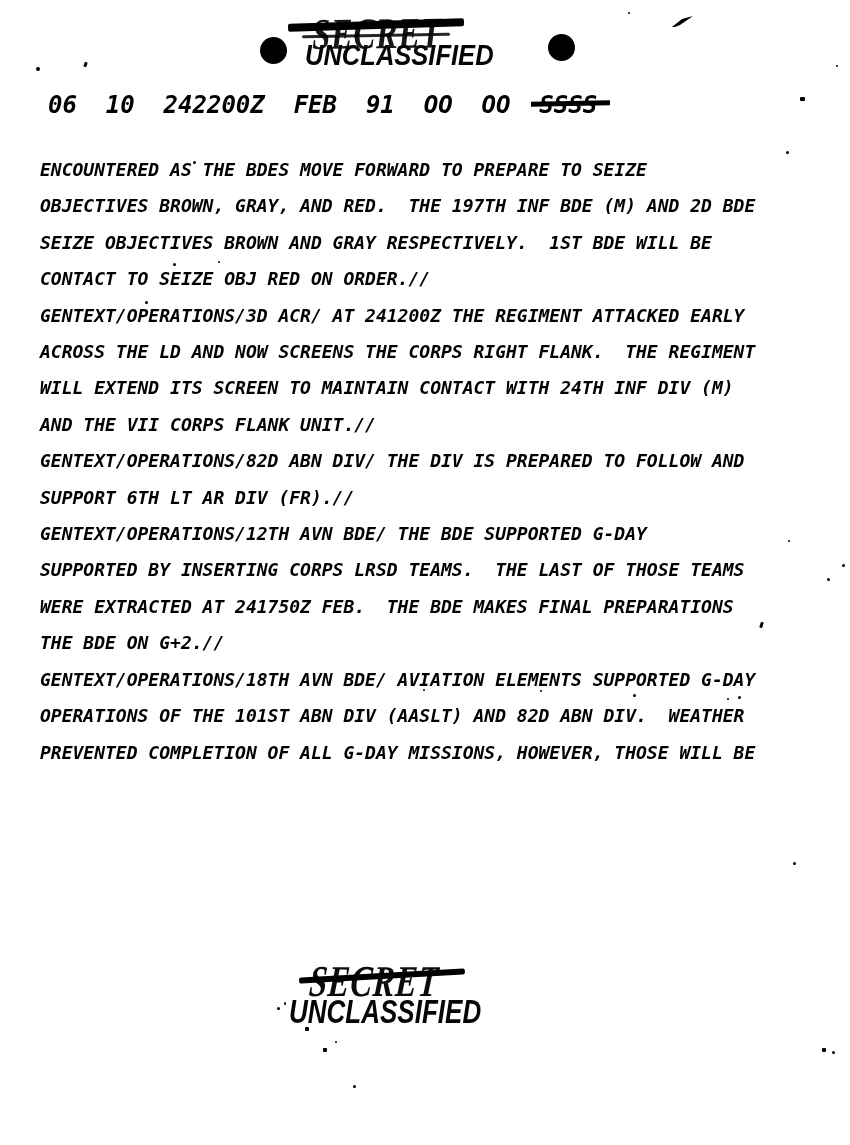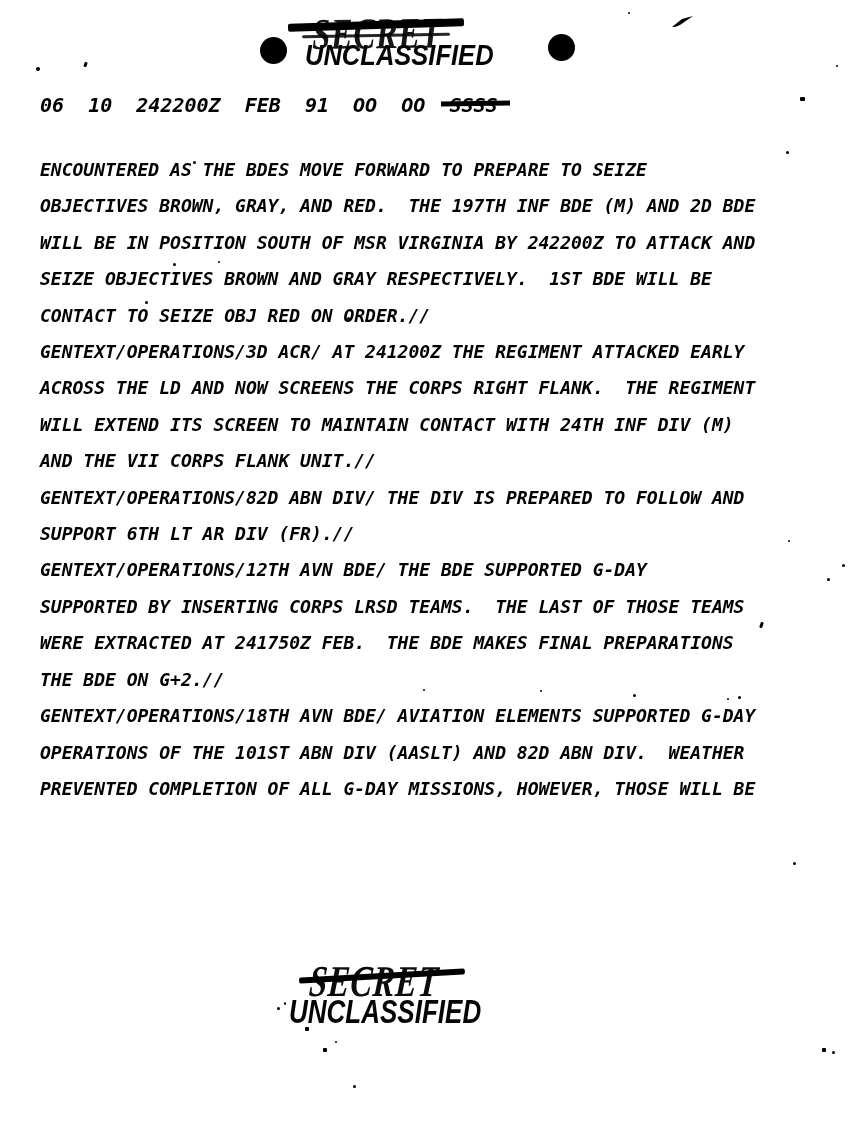--- a/index.html
+++ b/index.html
@@ -10,23 +10,23 @@
     background: #ffffff;
     overflow: hidden;
     font-family: "DejaVu Sans Mono", monospace;
     color: #000;
     font-style: italic;
   }
 
   
   .header-line {
     position: absolute;
-    left: 40px;
+    left: 48px;
     top: 93px;
-    font-size: 20px;
+    font-size: 24px;
     font-weight: bold;
     white-space: pre;
     line-height: 24px;
   }
   .strike {
     position: relative;
     display: inline-block;
   }
   .strike::after {
     content: "";
@@ -137,21 +137,20 @@
 
   <svg class="pen-tick" width="24" height="14">
     <polygon points="1,12 11,4 22,1 9,10 4,12" fill="#000"></polygon>
   </svg>
 
   <div class="header-line"><span>06  10  242200Z  FEB  91  OO  OO  </span><span class="strike">SSSS</span></div>
 
   <div class="typewriter">
     <div>ENCOUNTERED AS THE BDES MOVE FORWARD TO PREPARE TO SEIZE</div>
     <div>OBJECTIVES BROWN, GRAY, AND RED.  THE 197TH INF BDE (M) AND 2D BDE</div>
-    <div>WILL BE IN POSITION SOUTH OF MSR VIRGINIA BY 242200Z TO ATTACK AND</div>
     <div>SEIZE OBJECTIVES BROWN AND GRAY RESPECTIVELY.  1ST BDE WILL BE</div>
     <div>CONTACT TO SEIZE OBJ RED ON ORDER.//</div>
     <div>GENTEXT/OPERATIONS/3D ACR/ AT 241200Z THE REGIMENT ATTACKED EARLY</div>
     <div>ACROSS THE LD AND NOW SCREENS THE CORPS RIGHT FLANK.  THE REGIMENT</div>
     <div>WILL EXTEND ITS SCREEN TO MAINTAIN CONTACT WITH 24TH INF DIV (M)</div>
     <div>AND THE VII CORPS FLANK UNIT.//</div>
     <div>GENTEXT/OPERATIONS/82D ABN DIV/ THE DIV IS PREPARED TO FOLLOW AND</div>
     <div>SUPPORT 6TH LT AR DIV (FR).//</div>
     <div>GENTEXT/OPERATIONS/12TH AVN BDE/ THE BDE SUPPORTED G-DAY</div>
     <div>SUPPORTED BY INSERTING CORPS LRSD TEAMS.  THE LAST OF THOSE TEAMS</div>

